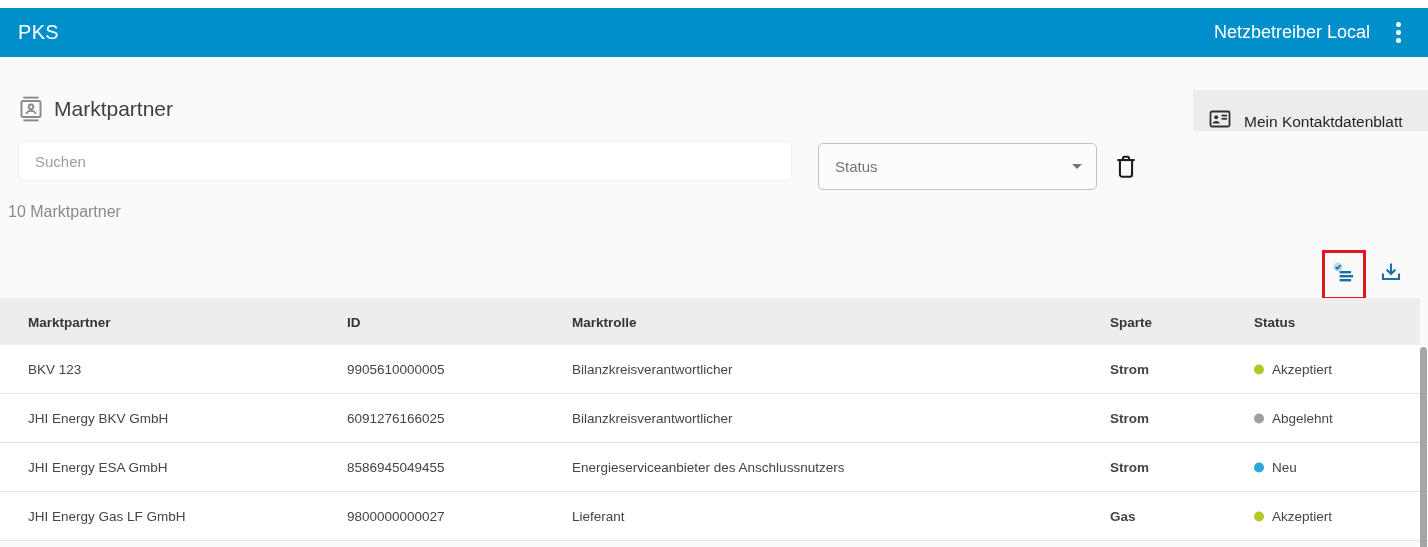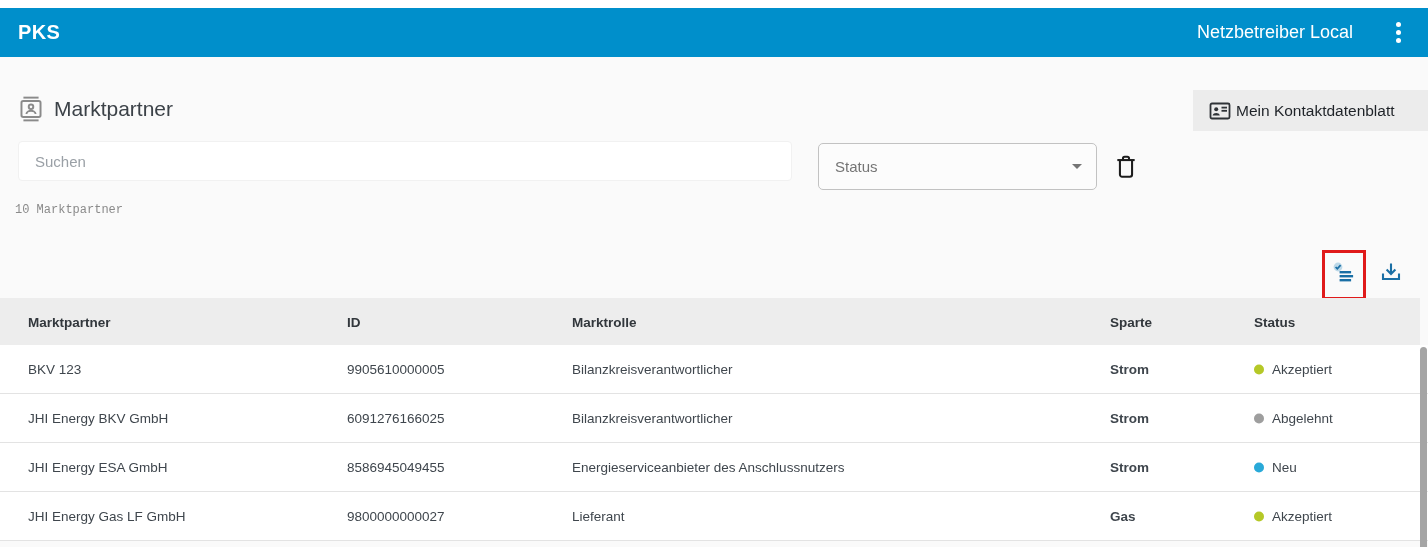--- a/index.html
+++ b/index.html
@@ -4,47 +4,47 @@
 <style>
   * { margin:0; padding:0; box-sizing:border-box; }
   html,body { width:1428px; height:547px; }
   body { font-family:"Liberation Sans", sans-serif; background:#ffffff; position:relative; overflow:hidden; }
   .screen { position:absolute; inset:0; background:#fafafa; }
 
   
   .topstrip { position:absolute; left:0; top:0; width:1428px; height:8px; background:#ffffff; }
   .appbar { position:absolute; left:0; top:8px; width:1428px; height:49px; background:#008fcb;
             display:flex; align-items:center; justify-content:space-between; padding:0 16px 0 18px; }
-  .app-title { color:#ffffff; font-size:20px; font-weight:700; letter-spacing:.3px; }
-  .appbar-right { display:flex; align-items:center; gap:31px; }
+  .app-title { color:#ffffff; font-size:20px; font-weight:400; letter-spacing:.3px; }
+  .appbar-right { display:flex; align-items:center; gap:14px; }
   .account-label { color:#ffffff; font-size:18px; }
   .kebab { width:28px; height:32px; display:flex; flex-direction:column; align-items:center; justify-content:center; gap:3px; cursor:pointer; }
   .kebab i { width:5px; height:5px; border-radius:50%; background:#ffffff; }
 
   
   .title-icon { position:absolute; left:18px; top:96px; width:26px; height:26px; color:#8a8a8a; }
   .page-title { position:absolute; left:54px; top:97px; font-size:21px; color:#3c4248; font-weight:400; }
   .contact-btn { position:absolute; left:1193px; top:90px; width:235px; height:41px; background:#ececec;
-                 display:flex; align-items:center; gap:4px; padding-left:15px; cursor:pointer; }
+                 display:flex; align-items:flex-end; gap:12px; padding-left:15px; cursor:pointer; }
   .contact-btn svg { width:24px; height:24px; color:#2f3337; flex:0 0 auto; }
   .contact-btn span { font-size:15.5px; color:#1f2328; font-weight:500; white-space:nowrap; }
 
   
   .search-input { position:absolute; left:18px; top:141px; width:774px; height:40px; background:#ffffff;
                   border:1px solid #f1f1f1; border-radius:4px; padding:0 16px; font-size:15px; color:#3c4248;
                   font-family:"Liberation Sans", sans-serif; outline:none; }
   .search-input::placeholder { color:#9aa0a6; }
   .status-select { position:absolute; left:818px; top:143px; width:279px; height:47px; background:#fcfcfc;
                    border:1px solid #c2c2c2; border-radius:5px; display:flex; align-items:center;
                    justify-content:space-between; padding:0 14px 0 16px; cursor:pointer; }
   .status-select .label { font-size:15px; color:#757575; }
   .caret { width:0; height:0; border-left:5px solid transparent; border-right:5px solid transparent; border-top:5px solid #757575; }
   .trash-btn { position:absolute; left:1113px; top:154px; width:26px; height:26px; cursor:pointer; color:#1c1c1c; }
 
-  .count-text { position:absolute; left:15px; top:203px; font-size:12px; color:#8a8a8a;font-family:Liberation Mono, monospace; }
+  .count-text { position:absolute; left:8px; top:203px; font-size:16px; color:#8a8a8a; }
 
   
   .icon-btn { position:absolute; width:26px; height:26px; cursor:pointer; color:#1a6fa5; }
   .filter-btn { left:1331px; top:260px; }
   .download-btn { left:1378px; top:260px; }
   .highlight-box { position:absolute; left:1322px; top:250px; width:44px; height:50px;
                    border:3px solid #e01a1a; pointer-events:none; }
 
   
   .thead { position:absolute; left:0; top:298px; width:1420px; height:47px; background:#ededed; }

